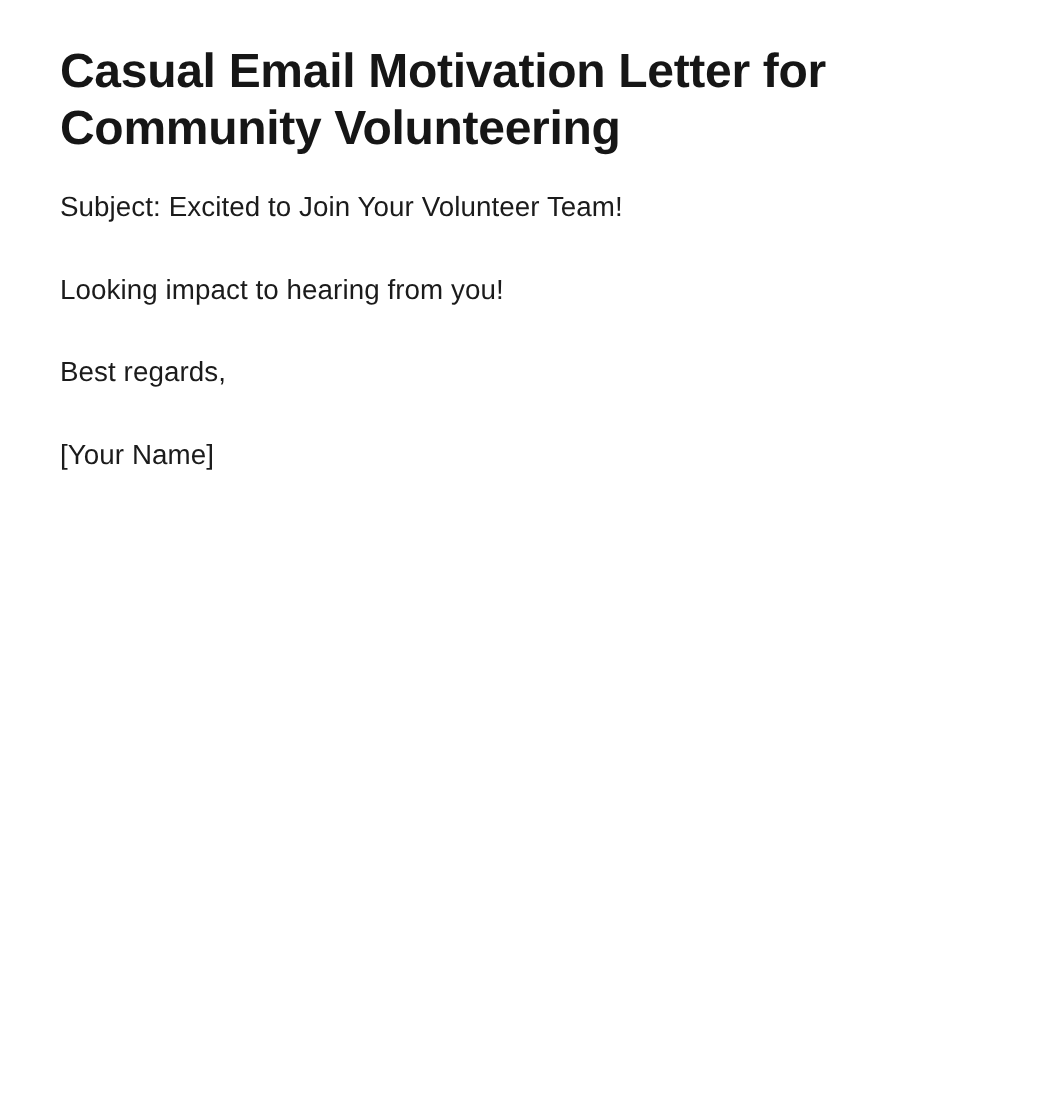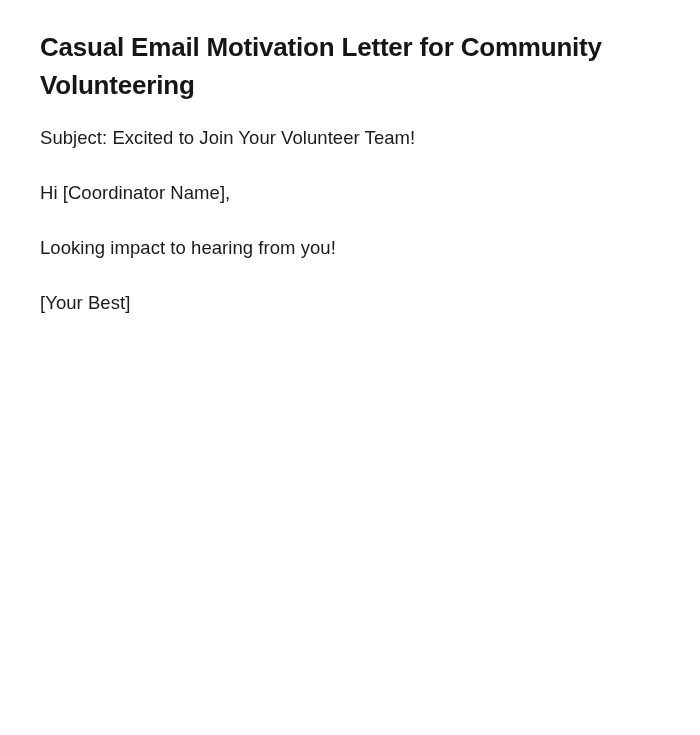--- a/index.html
+++ b/index.html
@@ -20,21 +20,21 @@
     width: 700px;
     min-height: 735px;
     background: #ffffff;
     padding: 28px 40px 24px 40px;
   }
 
   .doc-title {
     margin: 0 0 6px 0;
     padding: 0;
     font-family: "Liberation Sans", sans-serif;
-    font-size: 26px;
+    font-size: 32px;
     font-weight: 700;
     line-height: 38px;
     color: #161616;
     letter-spacing: -0.2px;
     max-width: 580px;
   }
 
   .doc-body {
     max-width: 600px;
   }
@@ -62,23 +62,23 @@
 <body>
 
 <div class="page">
 
   <h1 class="doc-title">Casual Email Motivation Letter for Community Volunteering</h1>
 
   <div class="doc-body">
 
     <p class="para subject">Subject: Excited to Join Your Volunteer Team!</p>
 
-    <p class="para">Hi [Coordinator Name],</p>
 
 
 
     <p class="para">Looking impact to hearing from you!</p>
 
+    <p class="para">Best regards,</p>
 
-    <p class="para">[Your Best]</p>
+    <p class="para">[Your Name]</p>
 
   </div>
 </div>
 
 </body></html>

